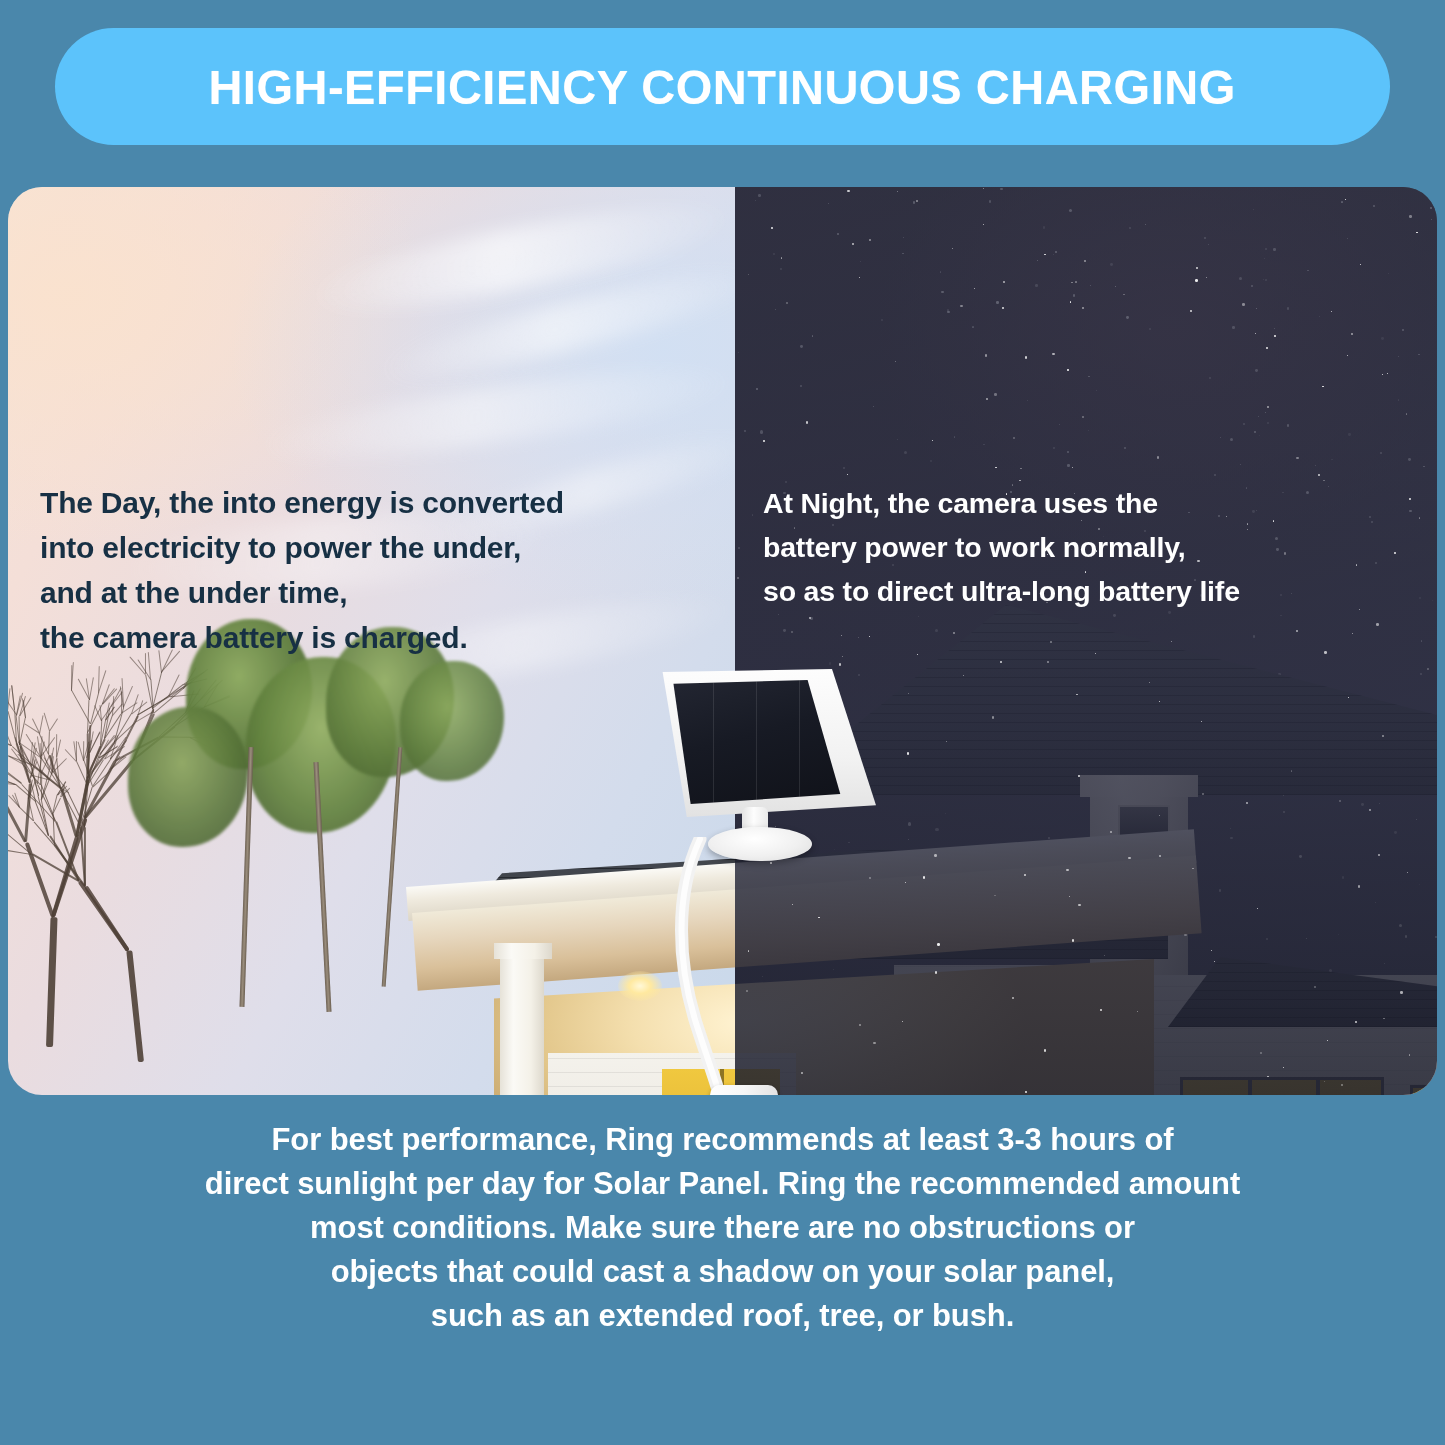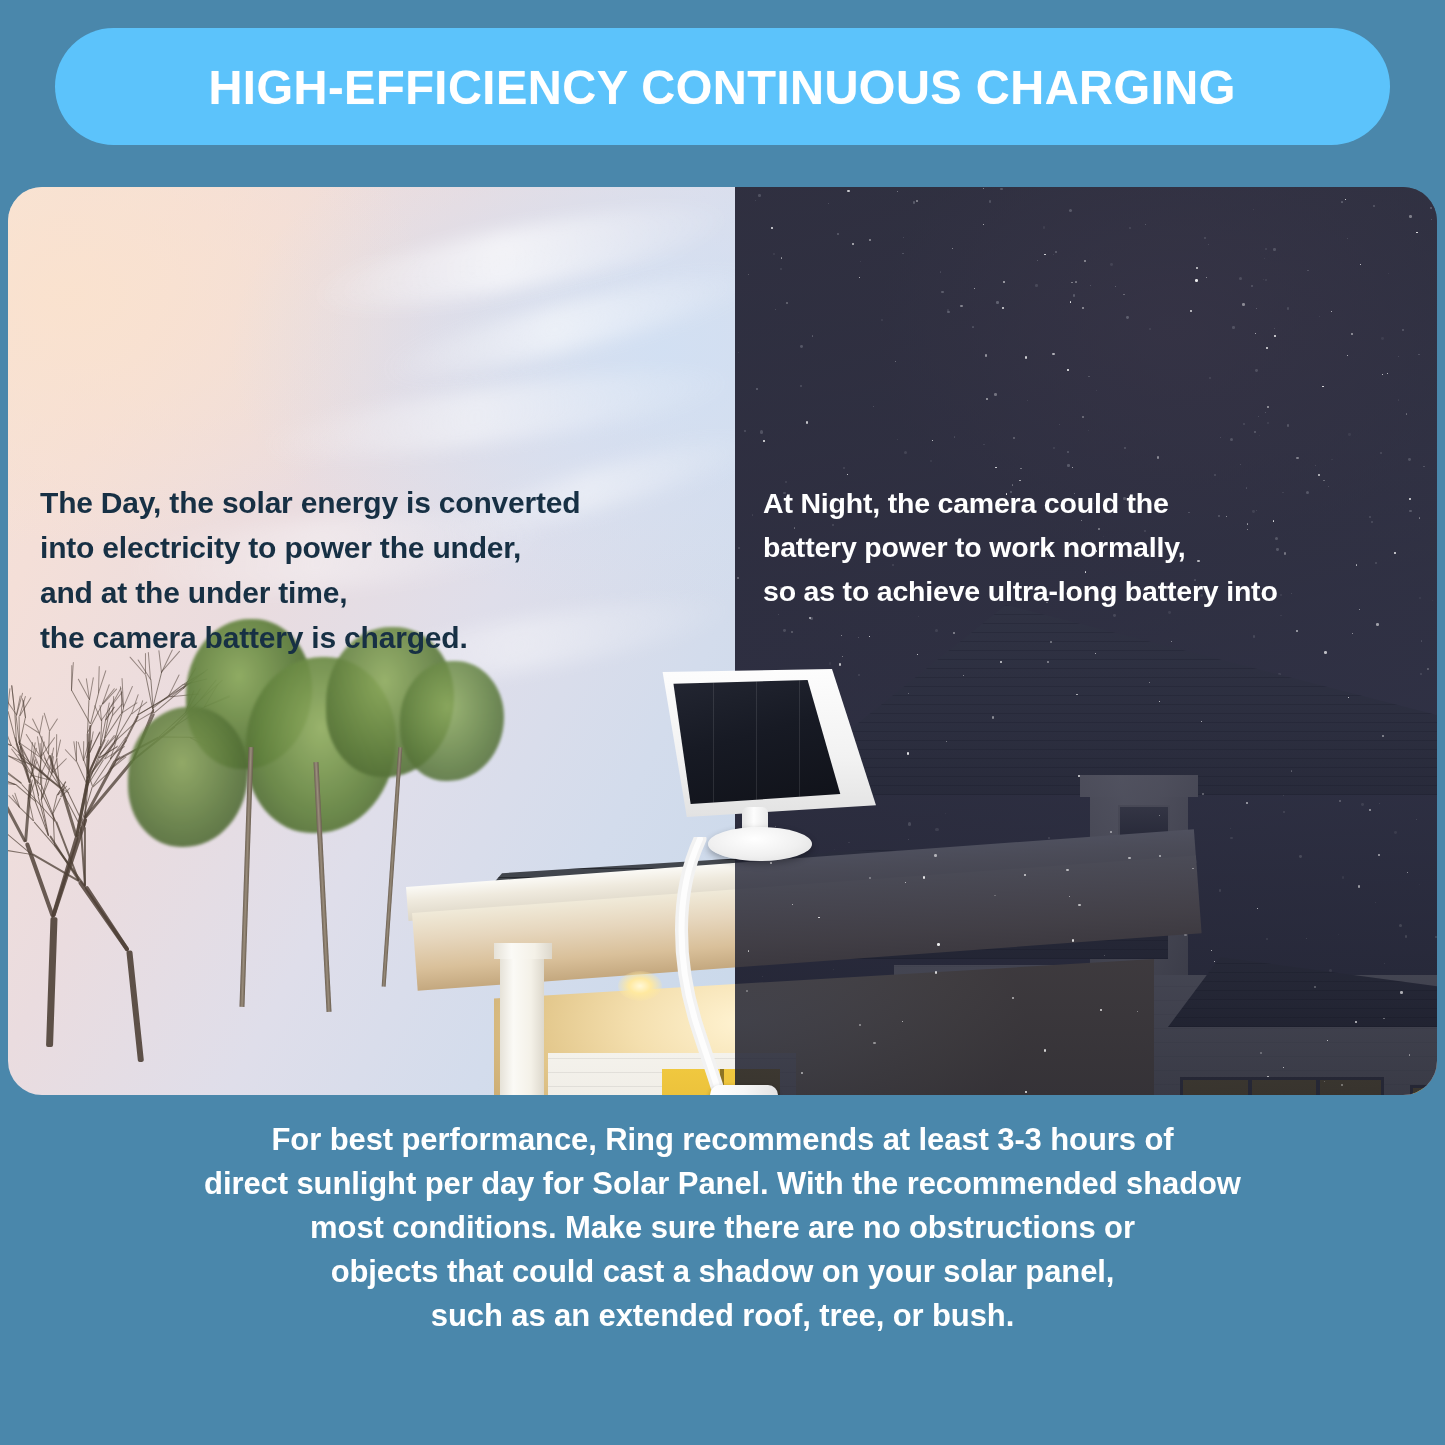--- a/index.html
+++ b/index.html
@@ -1068,33 +1068,33 @@
 
   <div class="camera-wrap">
     <div class="cam-body">
       <div class="cam-brand">ring</div>
 
     </div>
 
   </div>
 
   <div class="txt-day">
-    <span class="txt-line">The Day, the solar energy is converted</span>
+    <span class="txt-line">The Day, the into energy is converted</span>
     <span class="txt-line">into electricity to power the under,</span>
     <span class="txt-line">and at the under time,</span>
     <span class="txt-line">the camera battery is charged.</span>
   </div>
 
   <div class="txt-night">
-    <span class="txt-line">At Night, the camera could the</span>
+    <span class="txt-line">At Night, the camera uses the</span>
     <span class="txt-line">battery power to work normally,</span>
-    <span class="txt-line">so as to achieve ultra-long battery into</span>
+    <span class="txt-line">so as to direct ultra-long battery life</span>
   </div>
 
 </div>
 
 <div class="footer">
   <span class="txt-line">For best performance, Ring recommends at least 3-3 hours of</span>
-  <span class="txt-line">direct sunlight per day for Solar Panel. With the recommended shadow</span>
+  <span class="txt-line">direct sunlight per day for Solar Panel. Ring the recommended amount</span>
   <span class="txt-line">most conditions. Make sure there are no obstructions or</span>
   <span class="txt-line">objects that could cast a shadow on your solar panel,</span>
   <span class="txt-line">such as an extended roof, tree, or bush.</span>
 </div>
 
 </body></html>

